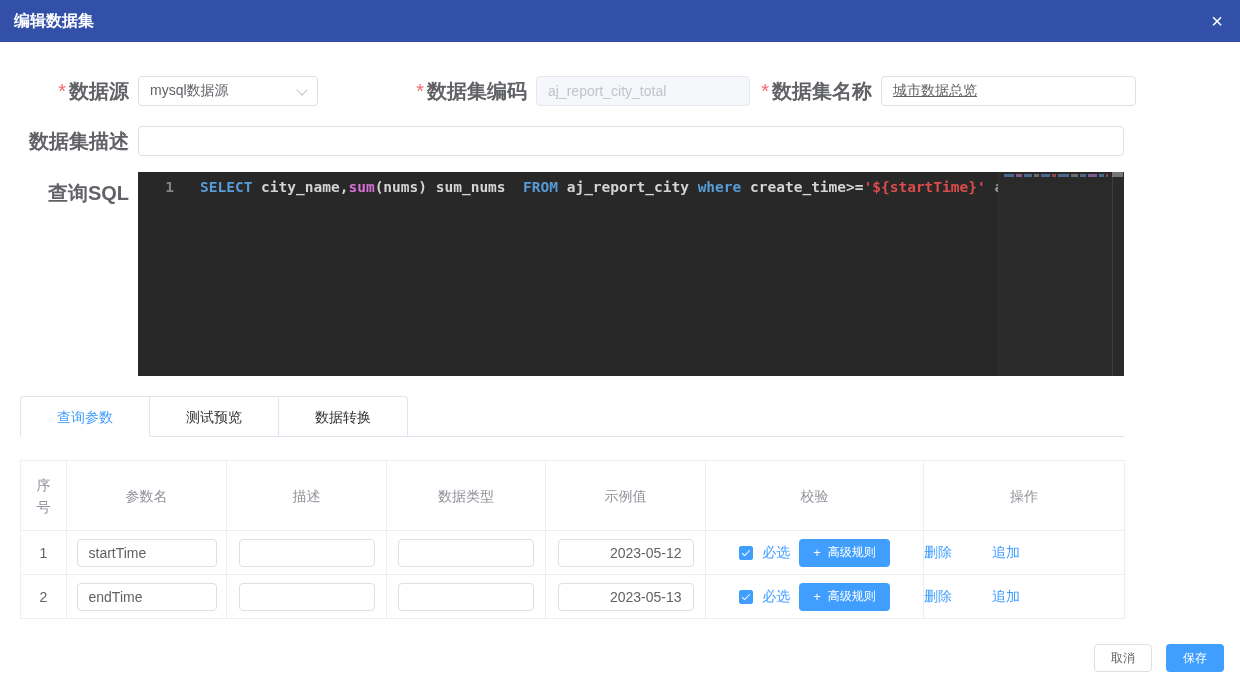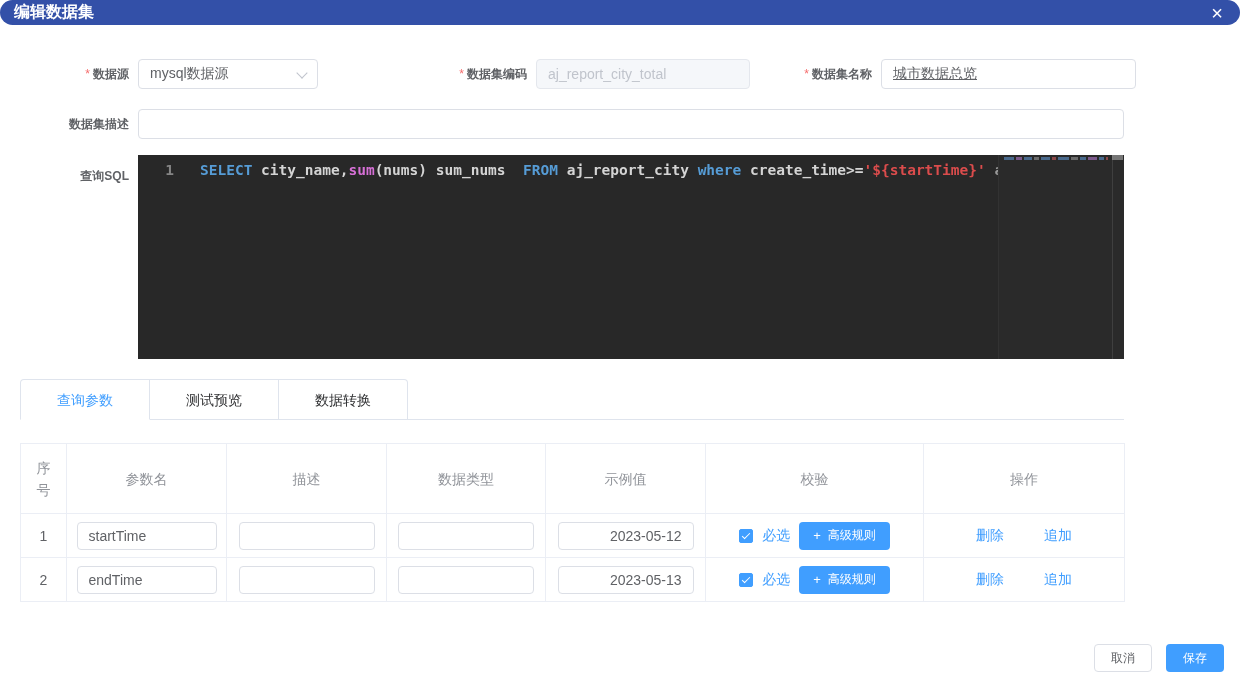--- a/index.html
+++ b/index.html
@@ -1,30 +1,30 @@
 <!DOCTYPE html>
 <html><head>
 <meta charset="utf-8">
 <style>
   * { box-sizing: border-box; margin: 0; padding: 0; }
   html,body { width:1240px; height:685px; overflow:hidden; }
   body { font-family:"Liberation Sans","DejaVu Sans",sans-serif; background:#fff; }
   .dialog { position:relative; width:1240px; height:685px; background:#fff; }
 
   
-  .dlg-header { height:25px; background:#3350a8; display:flex; align-items:center; padding:0 17px 0 14px;border-radius:19px; }
+  .dlg-header { height:42px; background:#3350a8; display:flex; align-items:center; padding:0 17px 0 14px; }
   .dlg-title { color:#fff; font-size:16px; font-weight:700; }
   .close { margin-left:auto; color:#fff; font-size:20px; line-height:1; cursor:pointer; font-weight:400; }
 
   
   .body { padding:0 116px 0 20px; }
   .form-row { display:flex; align-items:center; }
   .row1 { margin-top:34px; }
   .row2 { margin-top:20px; }
-  .f-label { font-size:12px; color:#606266; font-weight:700; text-align:right; padding-right:9px; flex-shrink:0; line-height:30px; white-space:nowrap; }
+  .f-label { font-size:20px; color:#606266; font-weight:700; text-align:right; padding-right:9px; flex-shrink:0; line-height:30px; white-space:nowrap; }
   .w1 { width:118px; }
   .w2 { width:218px; }
   .w3 { width:131px; }
   .req { color:#f56c6c; margin-right:3px; font-weight:400; }
   .inp { height:30px; border:1px solid #dcdfe6; border-radius:4px; font-size:14px; color:#606266; padding:0 11px; outline:none; background:#fff; width:100%; font-family:inherit; }
   .inp[disabled] { background:#f5f7fa; border-color:#e4e7ed; color:#c0c4cc; }
   .select { position:relative; width:180px; flex-shrink:0; }
   .select .inp { padding-right:28px; cursor:pointer; }
   .chevron { position:absolute; right:12px; top:10px; width:8px; height:8px; border-right:1.4px solid #c0c4cc; border-bottom:1.4px solid #c0c4cc; transform:rotate(45deg); pointer-events:none; }
   .w-code { width:214px; flex-shrink:0; }
@@ -59,21 +59,21 @@
   .param-table thead th { height:70px; color:#909399; font-weight:400; font-size:14px; text-align:center; vertical-align:middle; padding:0 12px; line-height:22px; }
   .param-table tbody td { height:44px; text-align:center; vertical-align:middle; font-size:14px; color:#606266; padding:0; }
   .cell-inp { width:140px; height:28px; border:1px solid #dcdfe6; border-radius:4px; padding:0 11px; font-size:14px; color:#606266; outline:none; font-family:inherit; background:#fff; }
   .cell-inp.narrow { width:136px;text-align:right; }
   .check-wrap { display:flex; align-items:center; justify-content:center; gap:9px; }
   .checkbox { width:14px; height:14px; background:#409eff; border:1px solid #409eff; border-radius:2px; position:relative; display:inline-block; cursor:pointer; flex-shrink:0; }
   .checkbox::after { content:""; position:absolute; left:4px; top:1px; width:3px; height:7px; border-right:1.4px solid #fff; border-bottom:1.4px solid #fff; transform:rotate(45deg); }
   .check-label { color:#409eff; font-size:14px; }
   .rule-btn { background:#409eff; color:#fff; border:none; border-radius:4px; height:28px; padding:0 14px; font-size:12px; display:inline-flex; align-items:center; gap:7px; cursor:pointer; font-family:inherit; }
   .rule-btn .plus { font-size:13px; line-height:1; }
-  .ops { display:flex; justify-content:center; gap:40px; }
+  .ops { display:flex; justify-content:flex-start; gap:40px; }
   .link { color:#409eff; font-size:14px; cursor:pointer; text-decoration:none; }
 
   
   .footer { position:absolute; right:16px; bottom:13px; display:flex; gap:14px; }
   .btn-cancel { height:28px; padding:0 16px; border:1px solid #dcdfe6; background:#fff; color:#606266; font-size:12px; border-radius:4px; cursor:pointer; font-family:inherit; }
   .btn-save { height:28px; padding:0 17px; border:none; background:#409eff; color:#fff; font-size:12px; border-radius:4px; cursor:pointer; font-family:inherit; }
 </style>
 </head>
 <body>
 

